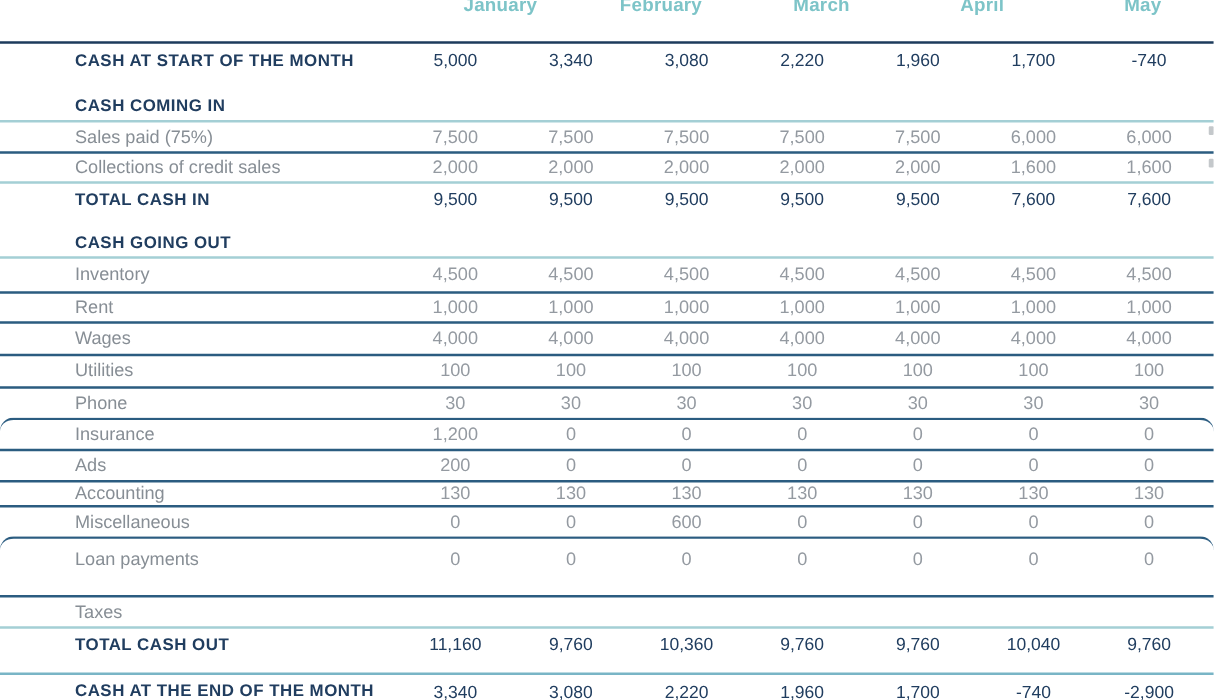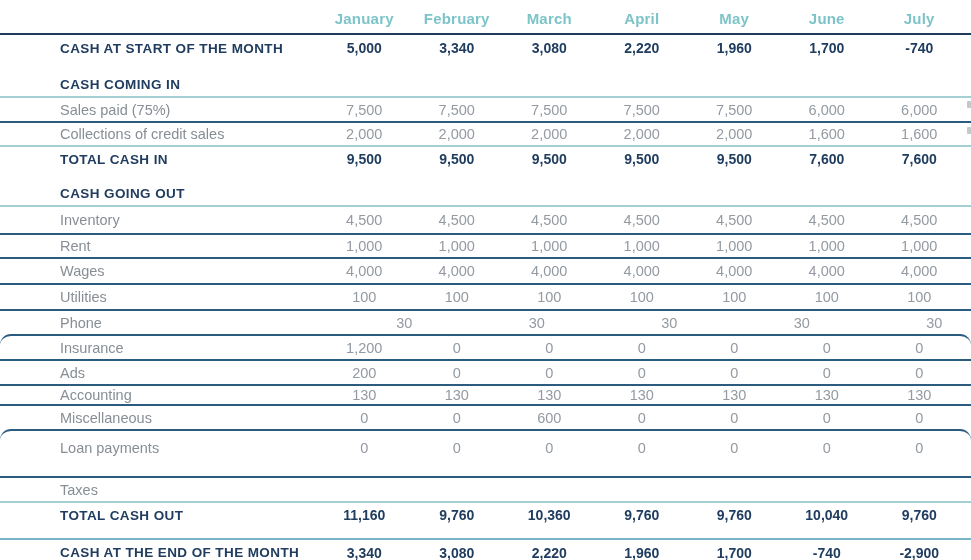--- a/index.html
+++ b/index.html
@@ -20,33 +20,33 @@
     overflow:hidden;position:relative;
   }
   .sheet{width:971px;position:relative;}
   .row{
     display:grid;
     grid-template-columns:318px repeat(7, 92.5px);
     align-items:center;
     box-sizing:border-box;
     width:971px;
   }
-  .row.months{height:33px;align-items:end;padding-bottom:6px;}
+  .row.months{height:33px;align-items:end;padding-bottom:20px;gap:36px;}
   .cell{overflow:hidden;white-space:nowrap;}
   .lbl{padding-left:60px;text-align:left;}
   .val{text-align:center;}
   .month{
     text-align:center;color:var(--teal-text);
     font-size:15px;font-weight:bold;letter-spacing:.2px;
   }
   .row.emphasis .lbl, .row.section .lbl{
     color:var(--navy);font-weight:bold;font-size:13.5px;letter-spacing:.4px;
   }
   .row.emphasis .val{
-    color:var(--navy);font-weight:bold;font-size:14px;
+    color:var(--navy);font-weight:normal;font-size:14px;
   }
   .row.data .lbl{color:var(--gray-label);font-size:14.5px;}
   .row.data .val{color:var(--gray-value);font-size:14.5px;}
   .bt-navy{border-top:2px solid var(--line-navy);}
   .bt-teal{border-top:2px solid var(--line-teal);}
   .bt-dark{border-top:2px solid var(--line-dark);}
   .bt-tealmed{border-top:2px solid var(--line-tealmed);}
   .gap{margin-top:11px;}
   .clip-mark{
     position:absolute;background:var(--gray-value);opacity:.55;
@@ -163,21 +163,21 @@
     <div class="row data bt-dark" style="height: 26px;">
       <div class="cell lbl">Utilities</div>
       <div class="cell val">100</div>
       <div class="cell val">100</div>
       <div class="cell val">100</div>
       <div class="cell val">100</div>
       <div class="cell val">100</div>
       <div class="cell val">100</div>
       <div class="cell val">100</div>
     </div>
-    <div class="row data bt-dark" style="height: 25px; gap: 40px;">
+    <div class="row data bt-dark" style="height: 25px;">
       <div class="cell lbl">Phone</div>
       <div class="cell val">30</div>
       <div class="cell val">30</div>
       <div class="cell val">30</div>
       <div class="cell val">30</div>
       <div class="cell val">30</div>
       <div class="cell val">30</div>
       <div class="cell val">30</div>
     </div>
     <div class="row data bt-dark" style="height: 25px; border-radius: 11px;">

